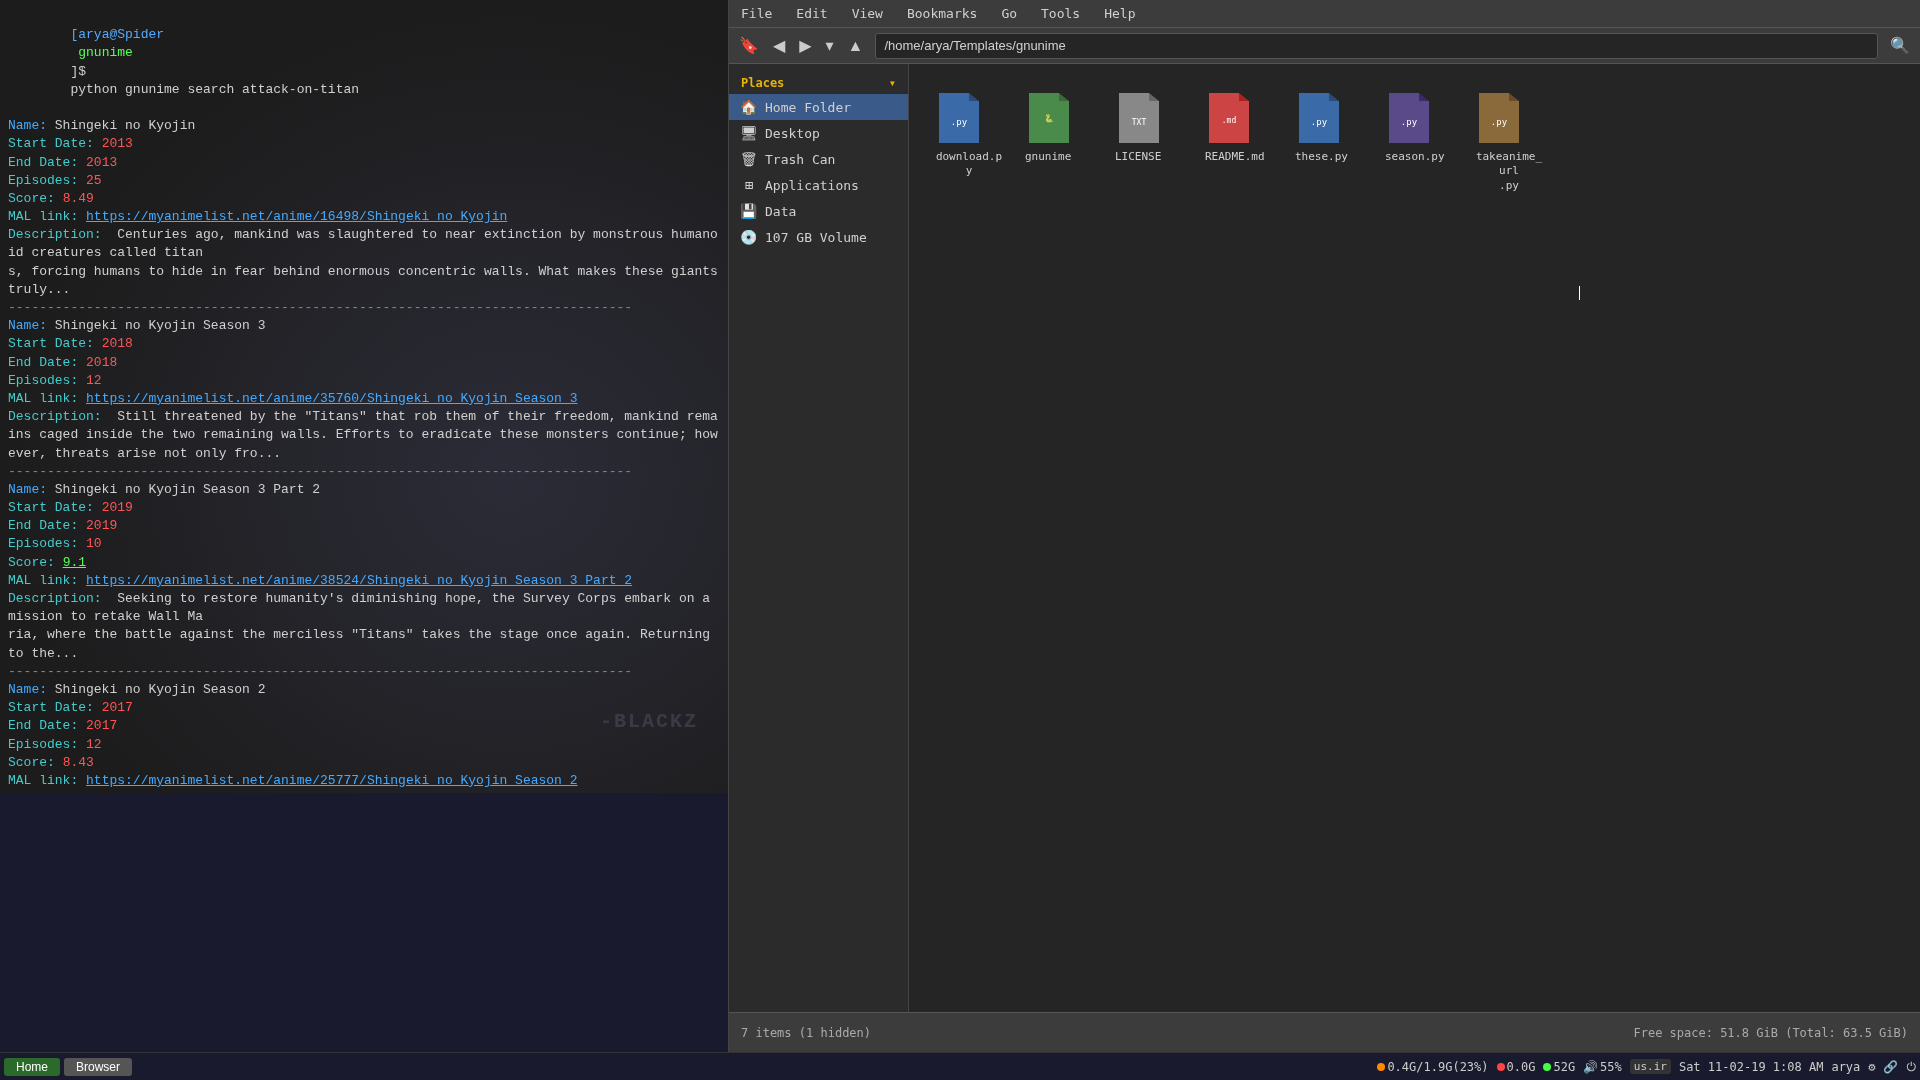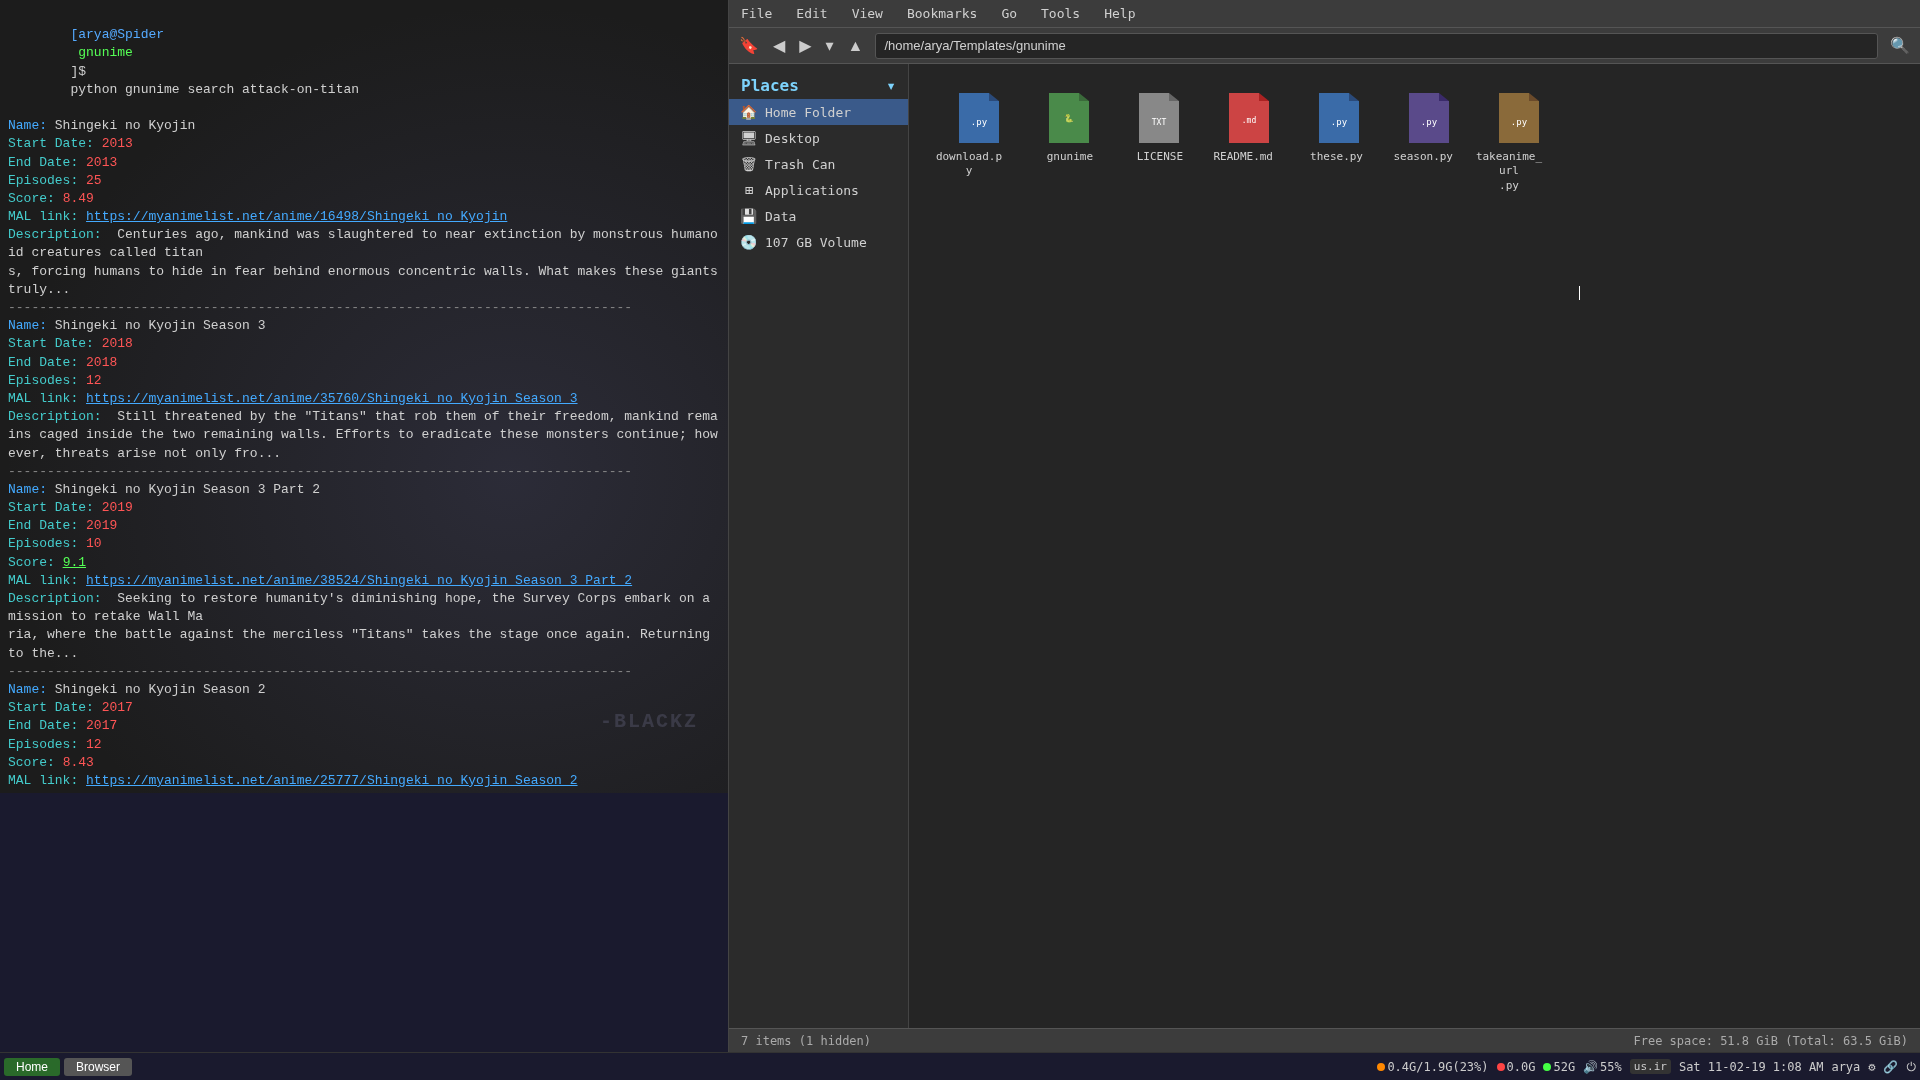--- a/index.html
+++ b/index.html
@@ -136,22 +136,22 @@
       border-right: 1px solid #444;
       padding: 8px 0;
       overflow-y: auto;
     }
 
     .fm-places-header {
       display: flex;
       align-items: flex-start;
       justify-content: space-between;
       padding: 4px 12px;
-      color: #7dd3fc;
-      font-size: 16px;
+      color: #eab308;
+      font-size: 12px;
       font-weight: bold;
       cursor: pointer;
     }
 
     .fm-sidebar-item {
       display: flex;
       align-items: center;
       padding: 5px 12px;
       cursor: pointer;
       color: #d0d0d0;
@@ -178,21 +178,21 @@
       flex-wrap: wrap;
       align-content: flex-start;
       gap: 10px;
       overflow-y: auto;
       background: #252525;
     }
 
     .fm-file-item {
       display: flex;
       flex-direction: column;
-      align-items: flex-end;
+      align-items: flex-start;
       width: 80px;
       cursor: pointer;
       padding: 6px;
       border-radius: 4px;
     }
 
     .fm-file-icon {
       width: 48px;
       height: 56px;
       display: flex;
@@ -212,21 +212,21 @@
 
     
     .fm-statusbar {
       background: #3c3c3c;
       border-top: 1px solid #555;
       padding: 3px 12px;
       color: #aaa;
       font-size: 12px;
       display: flex;
       justify-content: space-between;
-      height: 24px;
+      height: 40px;
       align-items: center;
     }
 
     
     .taskbar {
       height: 28px;
       background: #1a1a2e;
       border-top: 1px solid #333;
       display: flex;
       align-items: center;

